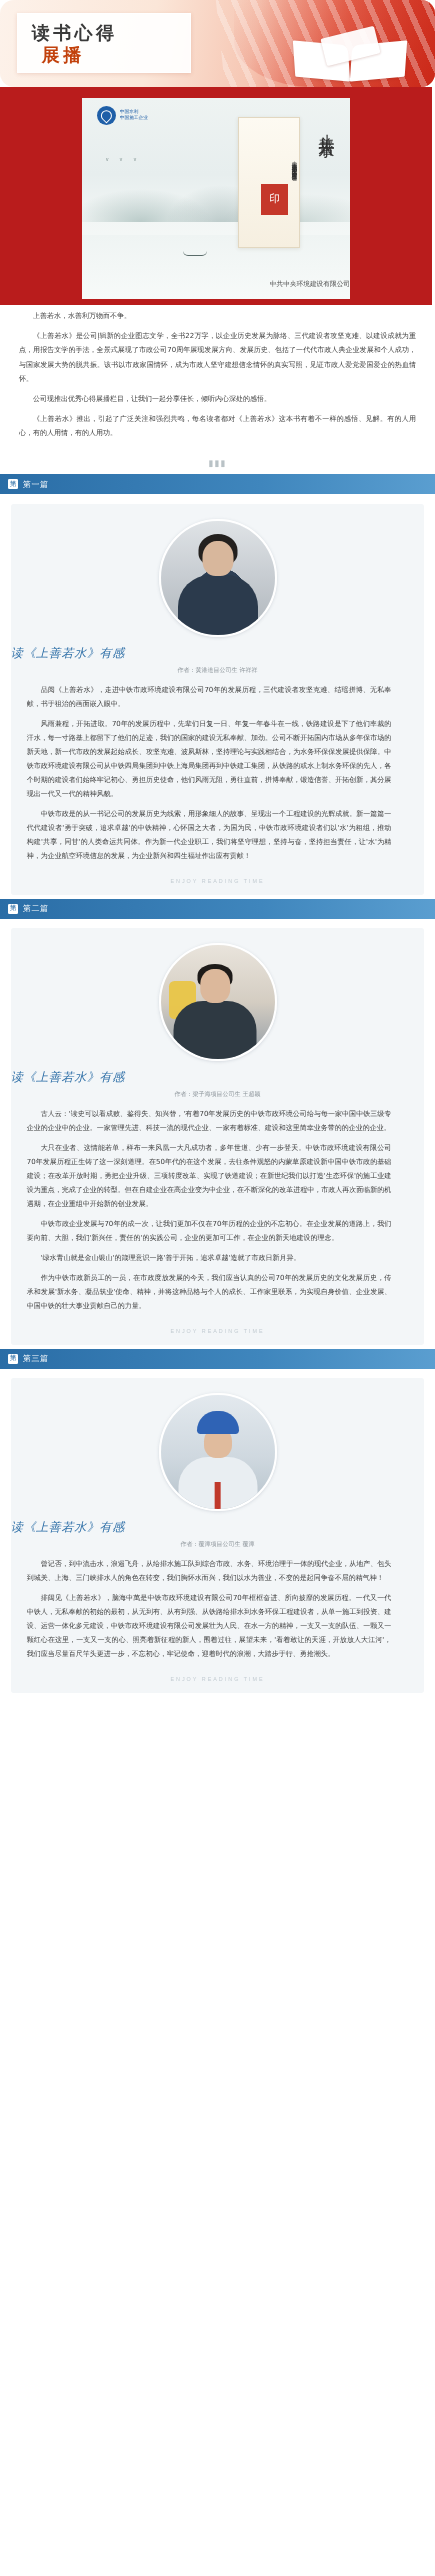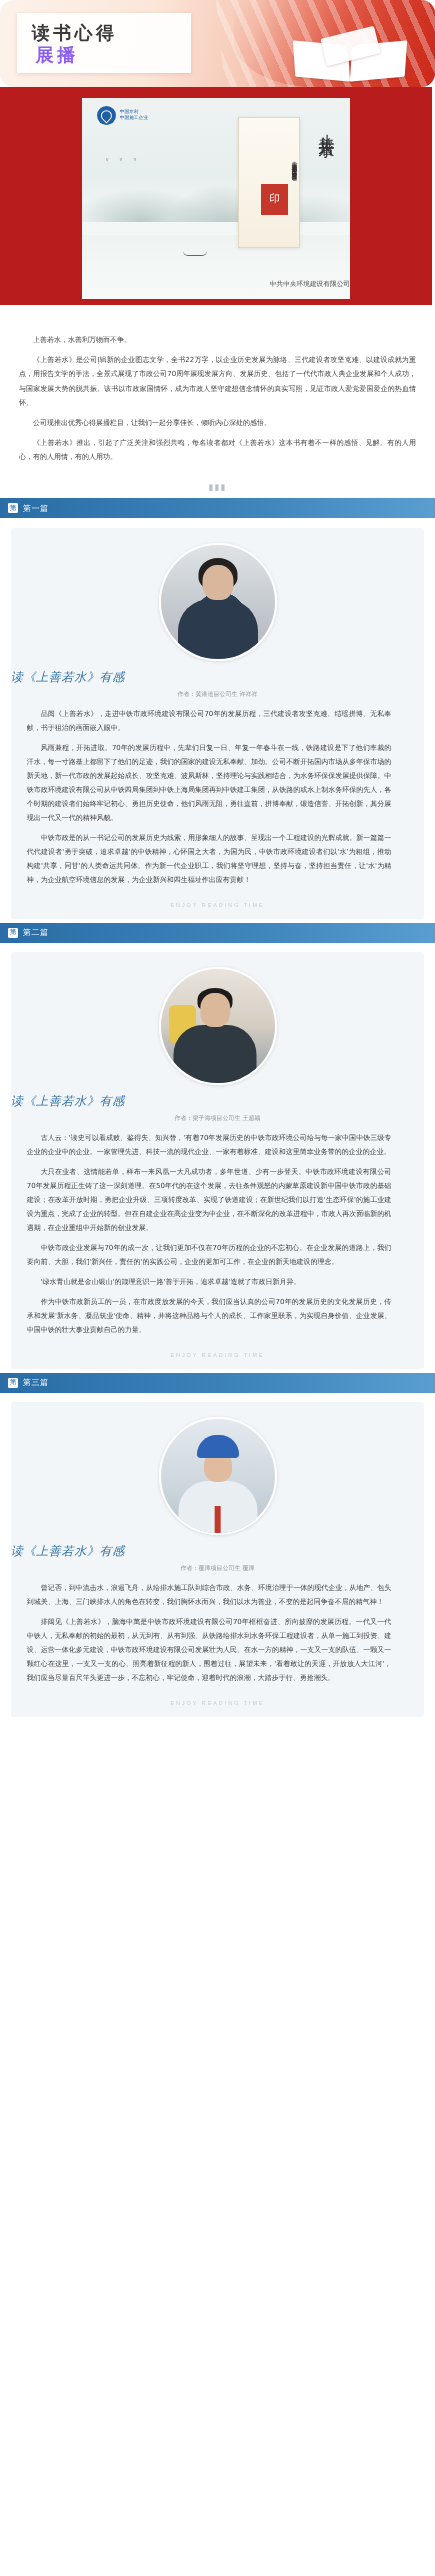--- a/index.html
+++ b/index.html
@@ -85,24 +85,24 @@
     font-size: 18px;
     letter-spacing: 3.4px;
     color: #3a3a3a;
     font-weight: bold;
     line-height: 1.25;
     font-family: "DejaVu Sans", "Liberation Sans", sans-serif;
   }
   .hero .title-card .t2 {
     font-size: 18px;
     letter-spacing: 3.4px;
-    color: #8b5cf6;
+    color: #c2410c;
     font-weight: bold;
     line-height: 1.25;
-    margin-left: 4px;
+    margin-left: 10px;
     font-family: "DejaVu Sans", "Liberation Sans", sans-serif;
   }
 
   
   .cover-wrap {
     width: 432px;
     padding: 10.7px 0 6.7px 0;
     background: #b91c1c;
   }
   .cover {
@@ -213,21 +213,20 @@
   }
 
   
   .intro {
     padding: 4px 19px 12px 19px;
     font-size: 7px;
     line-height: 2.05;
     color: #3b3b3b;
     text-align: justify;
     font-family: "DejaVu Sans", "Liberation Sans", sans-serif;
-    margin-top: 24px;
   }
   .intro p { margin: 0 0 5.4px 0; text-indent: 2em; }
   .divider-mark {
     text-align: center;
     color: #b9c2c6;
     font-size: 8.7px;
     letter-spacing: 1.3px;
     padding-bottom: 6.7px;
   }
 

